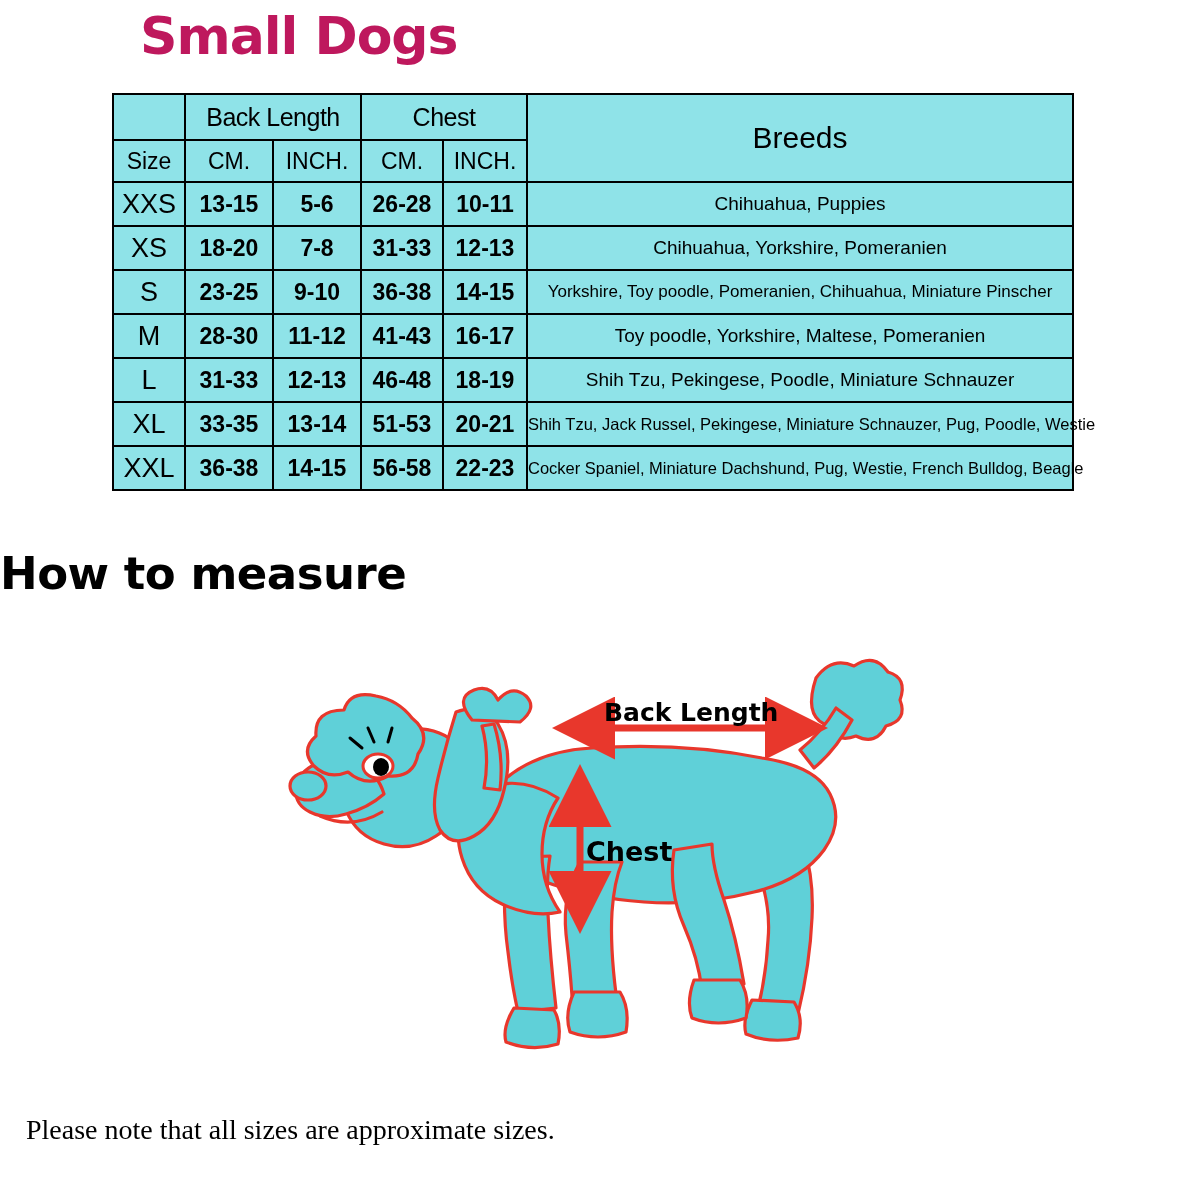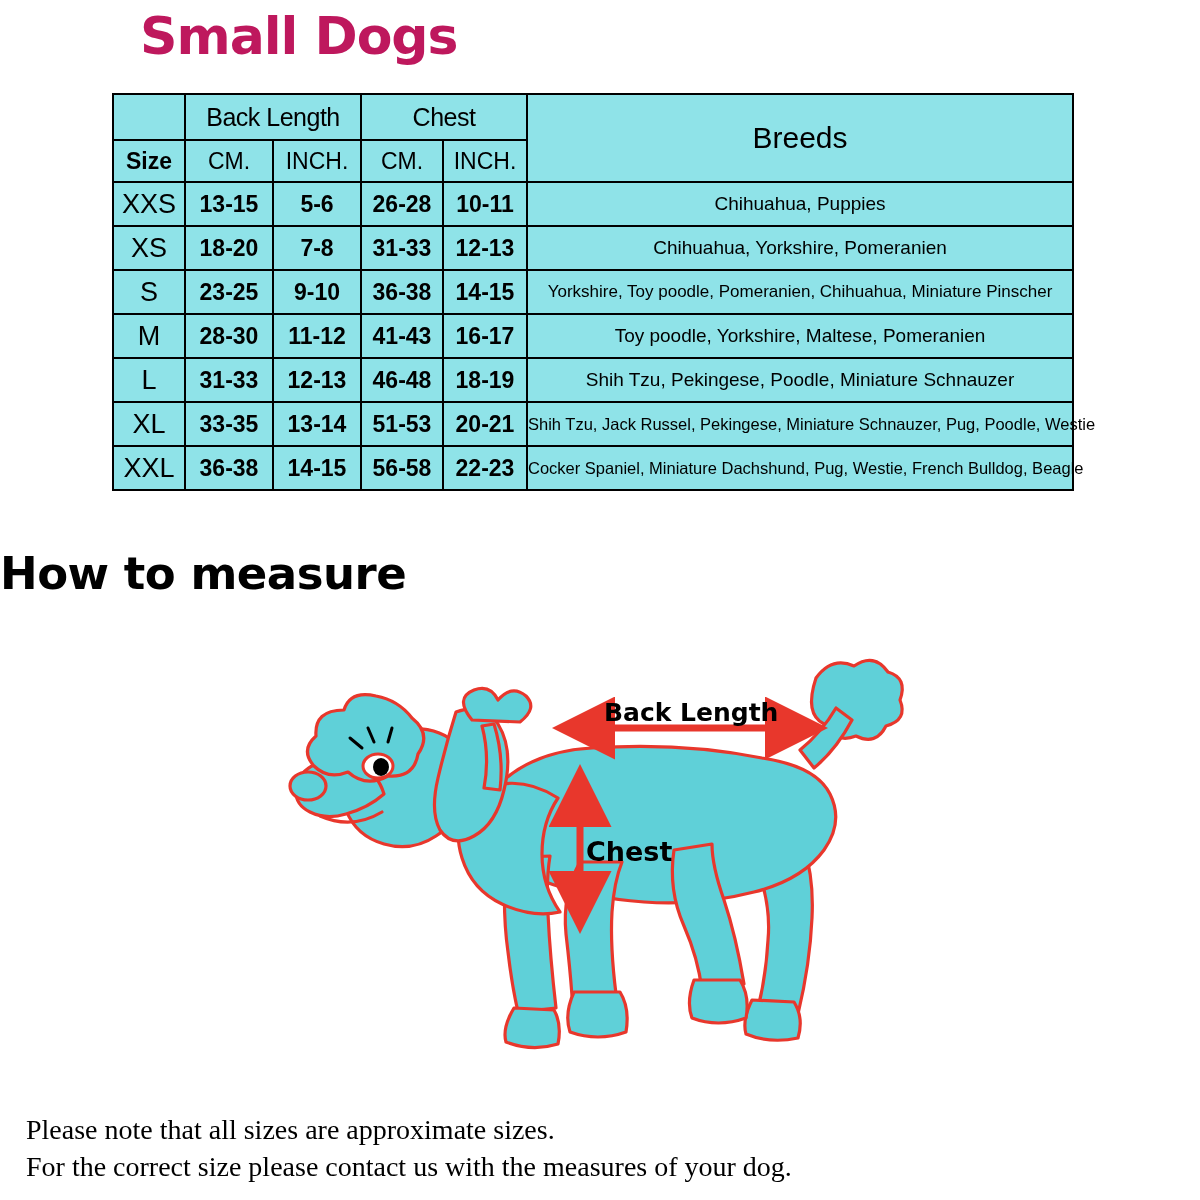--- a/index.html
+++ b/index.html
@@ -57,21 +57,21 @@
   }
   .hdr-sub {
     font-size: 23px;
     height: 40px;
     color: #e8372c;
     font-weight: normal;
   }
   .hdr-size {
     font-size: 23px;
     color: #e8372c;
-    font-weight: bold;
+    font-weight: normal;
   }
   .hdr-breeds {
     font-size: 30px;
     font-weight: normal;
   }
   td.size-cell {
     font-size: 27px;
     height: 42px;
     text-align: left;
     padding-left: 14px;
@@ -316,14 +316,13 @@
 
     <line x1="300" y1="178" x2="300" y2="320" stroke="#e8372c" stroke-width="7" marker-start="url(#arrL)" marker-end="url(#arrR)"></line>
   </svg>
 </div>
 
 <div class="lbl" id="back-length-label">Back Length</div>
 <div class="lbl" id="chest-label">Chest</div>
 
 <div id="note">
   <div>Please note that all sizes are approximate sizes.</div>
-  <div>For the correct size please contact us with the measures of your dog.</div>
 </div>
 
 </body></html>

